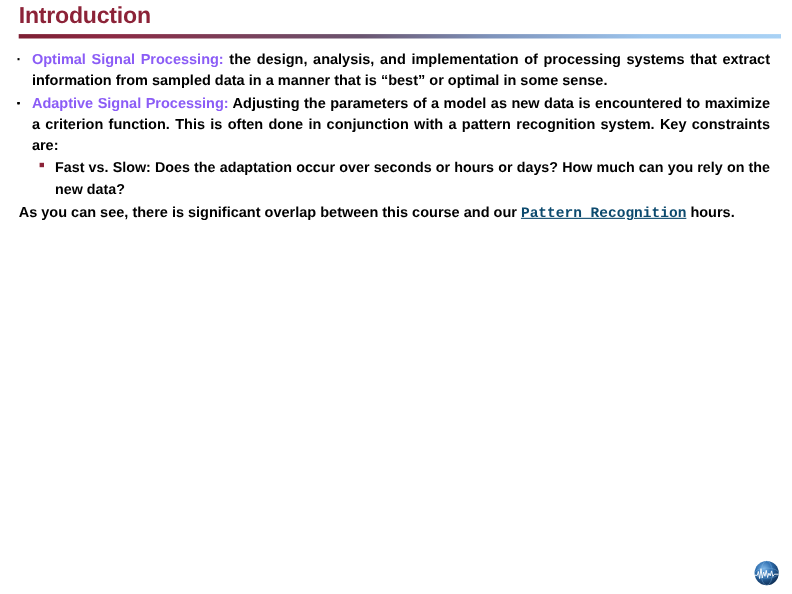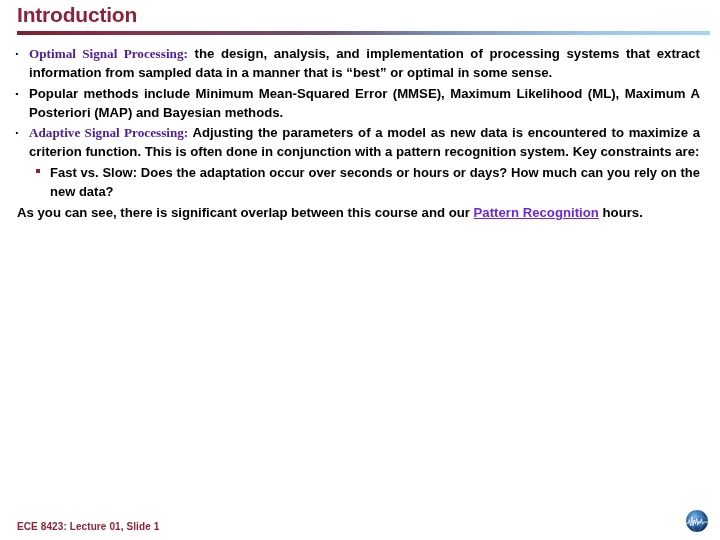--- a/index.html
+++ b/index.html
@@ -102,25 +102,26 @@
     margin: 2px 0 0 0;
     padding: 0 20px 0 17px;
     font-size: 13.2px;
     font-weight: bold;
     color: #000000;
     line-height: 19.3px;
     text-align: justify;
     text-justify: inter-word;
   }
 
-  .lead-blue { color: #4c1d95; font-family: Liberation Serif, serif; }
+  .lead-blue { color: #8b5cf6; }
   .lead-maroon { color: #8c2338; }
   .link {
-    color: #6d28d9;
+    color: #0c4a6e;
     text-decoration: underline;
+    font-family: Liberation Mono, monospace;
   }
 
   
   .footer {
     position: absolute;
     left: 17px;
     bottom: 8px;
     font-size: 10px;
     font-weight: bold;
     color: #8c2338;
@@ -148,40 +149,39 @@
 
     <p class="bullet">
       <span class="marker">·</span><span class="lead-blue">Optimal Signal Processing:</span><span> the design, analysis, and implementation of processing systems that extract information from sampled data in a manner that is “best” or optimal in some sense.</span>
     </p>
 
     <p class="bullet">
       <span class="marker">·</span>
     </p>
 
     <p class="bullet">
-      <span class="marker">·</span><span>Popular methods include Minimum Mean-Squared Error (MMSE), Maximum Likelihood (ML), Maximum A Posteriori (MAP) and Bayesian methods.</span>
+      <span class="marker">·</span>
     </p>
 
     <p class="bullet">
       <span class="marker">·</span><span class="lead-blue">Adaptive Signal Processing:</span><span> Adjusting the parameters of a model as new data is encountered to maximize a criterion function. This is often done in conjunction with a pattern recognition system. Key constraints are:</span>
     </p>
 
 
 
     <p class="subbullet">
       <span class="marker"></span><span>Fast vs. Slow: Does the adaptation occur over seconds or hours or days? How much can you rely on the new data?</span>
     </p>
 
     <p class="closing">
       <span>As you can see, there is significant overlap between this course and our </span><a class="link" href="#">Pattern Recognition</a><span> hours.</span>
     </p>
 
   </div>
 
-  <div class="footer">ECE 8423: Lecture 01, Slide 1</div>
 
   <div class="logo">
     <svg width="30" height="30" viewBox="0 0 30 30" aria-hidden="true">
       <defs>
         <radialGradient id="globeGrad" cx="38%" cy="32%" r="72%">
           <stop offset="0%" stop-color="#7fb6e8"></stop>
           <stop offset="45%" stop-color="#2f6fb0"></stop>
           <stop offset="100%" stop-color="#0d2c52"></stop>
         </radialGradient>
       </defs>

